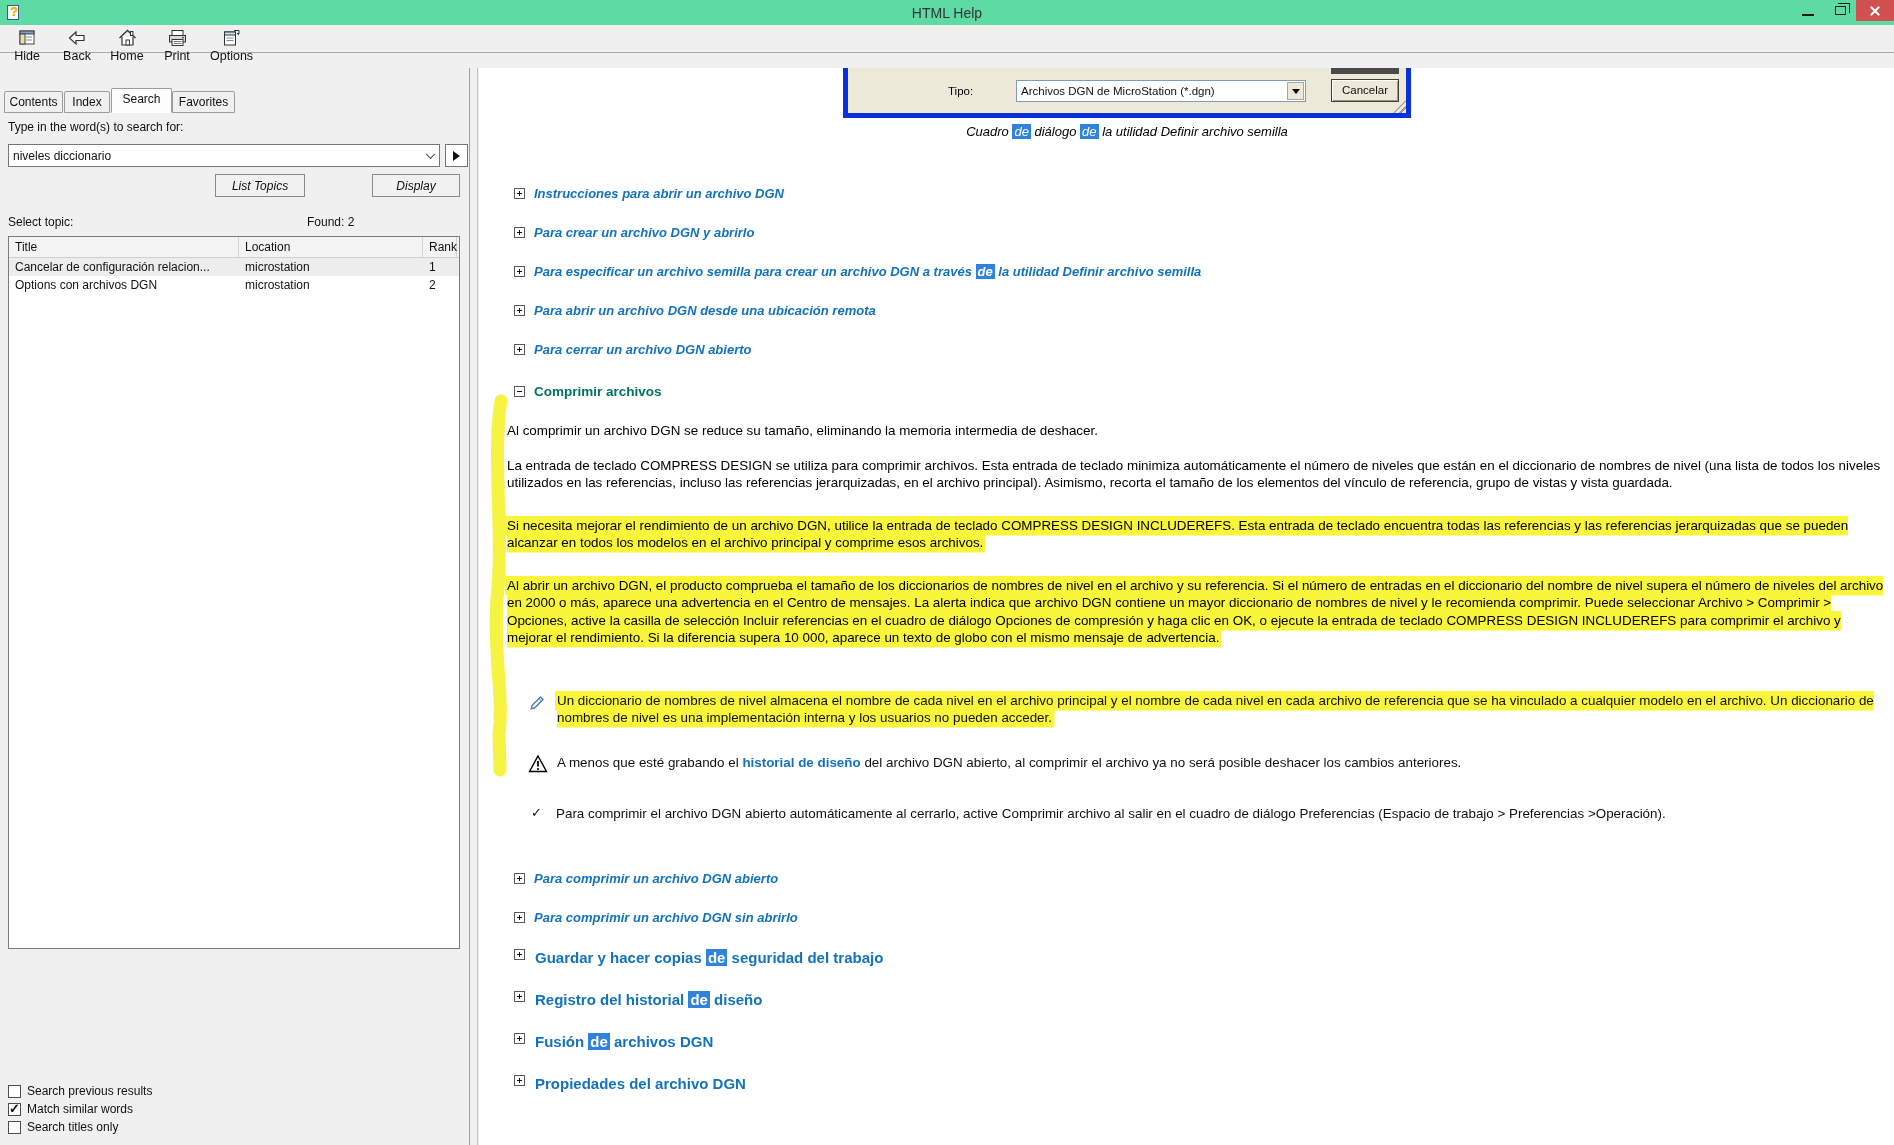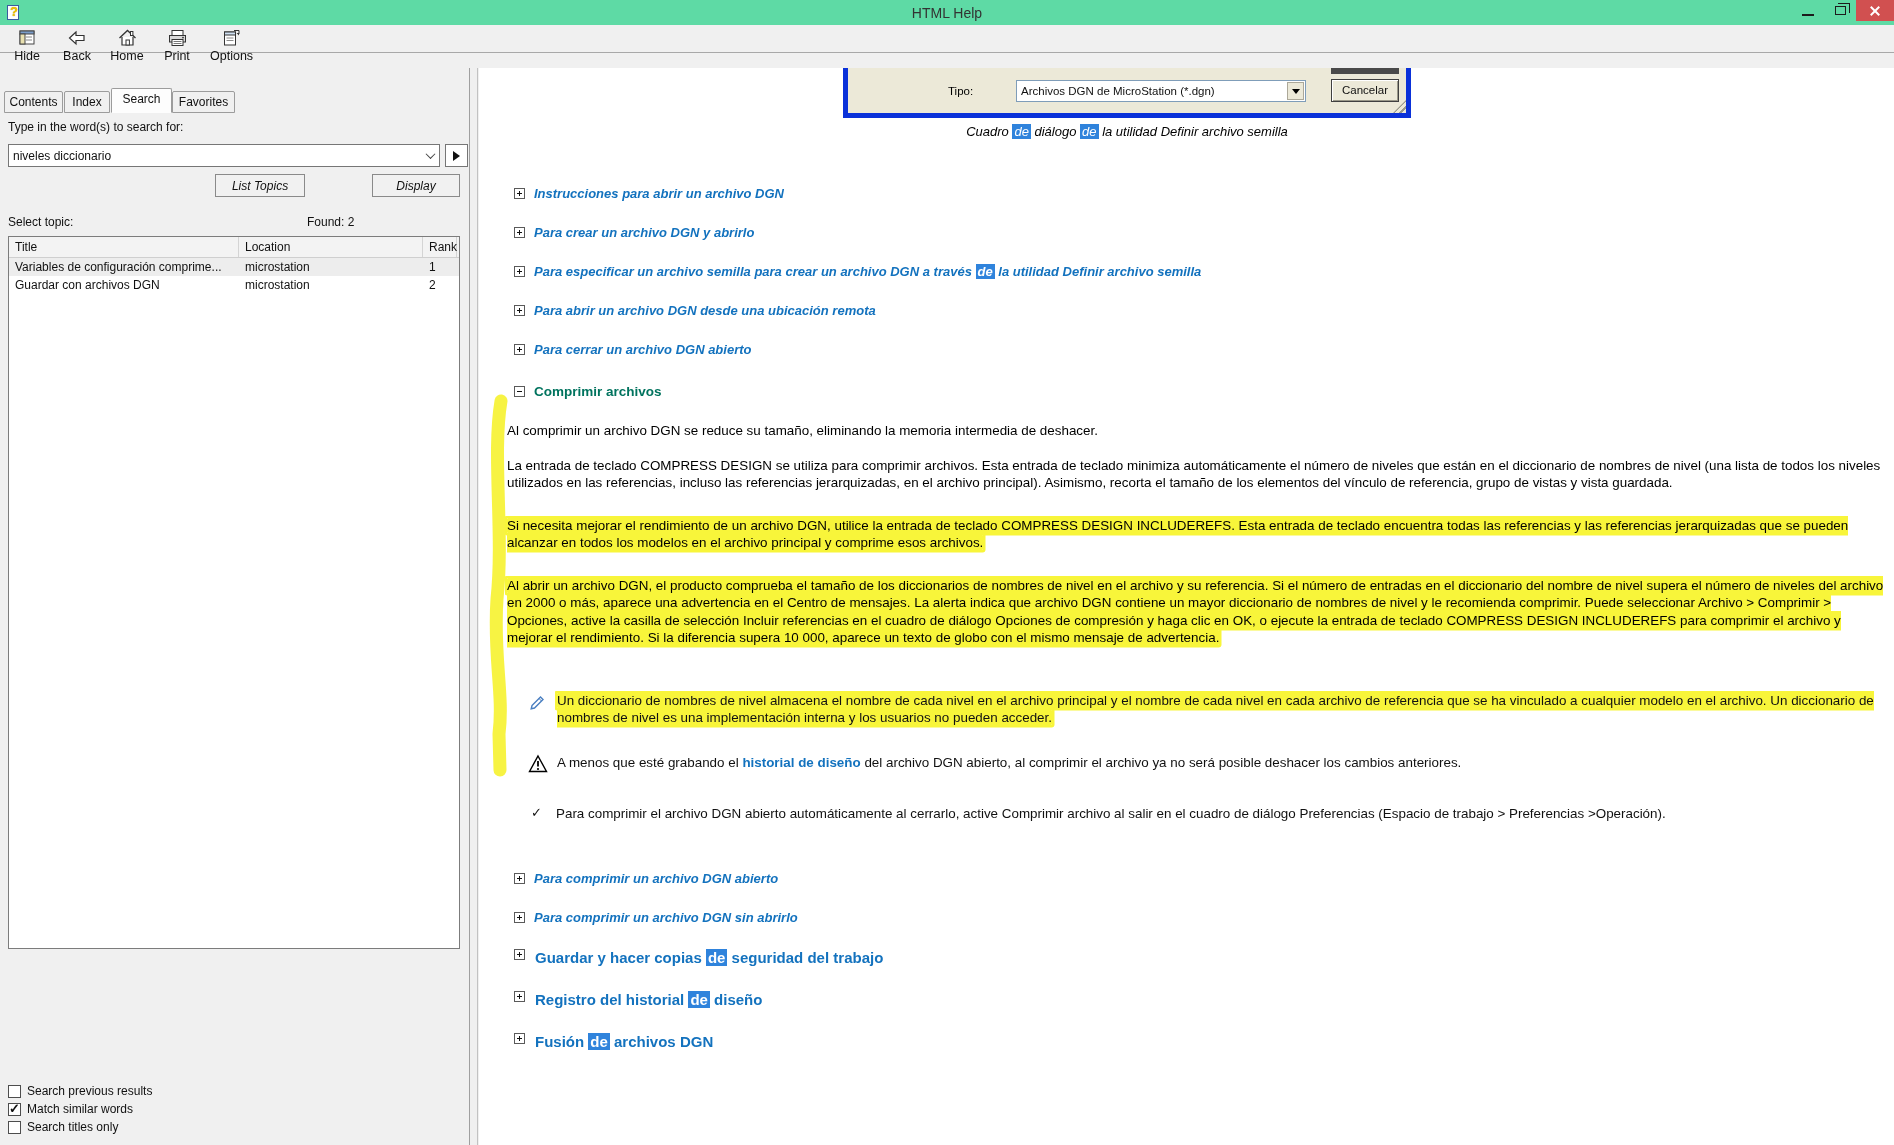--- a/index.html
+++ b/index.html
@@ -204,26 +204,26 @@
   <div class="select-topic">Select topic:</div>
   <div class="found">Found: 2</div>
 
   <div class="listbox">
     <div class="lb-header">
       <div class="lb-h col-title">Title</div>
       <div class="lb-h col-loc">Location</div>
       <div class="lb-h col-rank">Rank</div>
     </div>
     <div class="lb-row sel">
-      <div class="lb-c col-title">Variables de configuración comprime...</div>
+      <div class="lb-c col-title">Cancelar de configuración relacion...</div>
       <div class="lb-c col-loc">microstation</div>
       <div class="lb-c col-rank">1</div>
     </div>
     <div class="lb-row">
-      <div class="lb-c col-title">Guardar con archivos DGN</div>
+      <div class="lb-c col-title">Options con archivos DGN</div>
       <div class="lb-c col-loc">microstation</div>
       <div class="lb-c col-rank">2</div>
     </div>
   </div>
 
   <div class="opts">
     <div class="opt">
       <span class="cb"></span>
       <span class="opt-label">Search previous results</span>
     </div>
@@ -335,15 +335,19 @@
         <span class="section-label"><span>Guardar y hacer copias </span><span class="term">de</span><span> seguridad del trabajo</span></span>
       </div>
       <div class="section-row">
         <span class="pm plus"></span>
         <span class="section-label"><span>Registro del historial </span><span class="term">de</span><span> diseño</span></span>
       </div>
       <div class="section-row">
         <span class="pm plus"></span>
         <span class="section-label"><span>Fusión </span><span class="term">de</span><span> archivos DGN</span></span>
       </div>
+      <div class="section-row">
+        <span class="pm plus"></span>
+        <span class="section-label"><span>Propiedades del archivo DGN</span></span>
+      </div>
     </div>
   </div>
 </div>
 
 </body></html>

